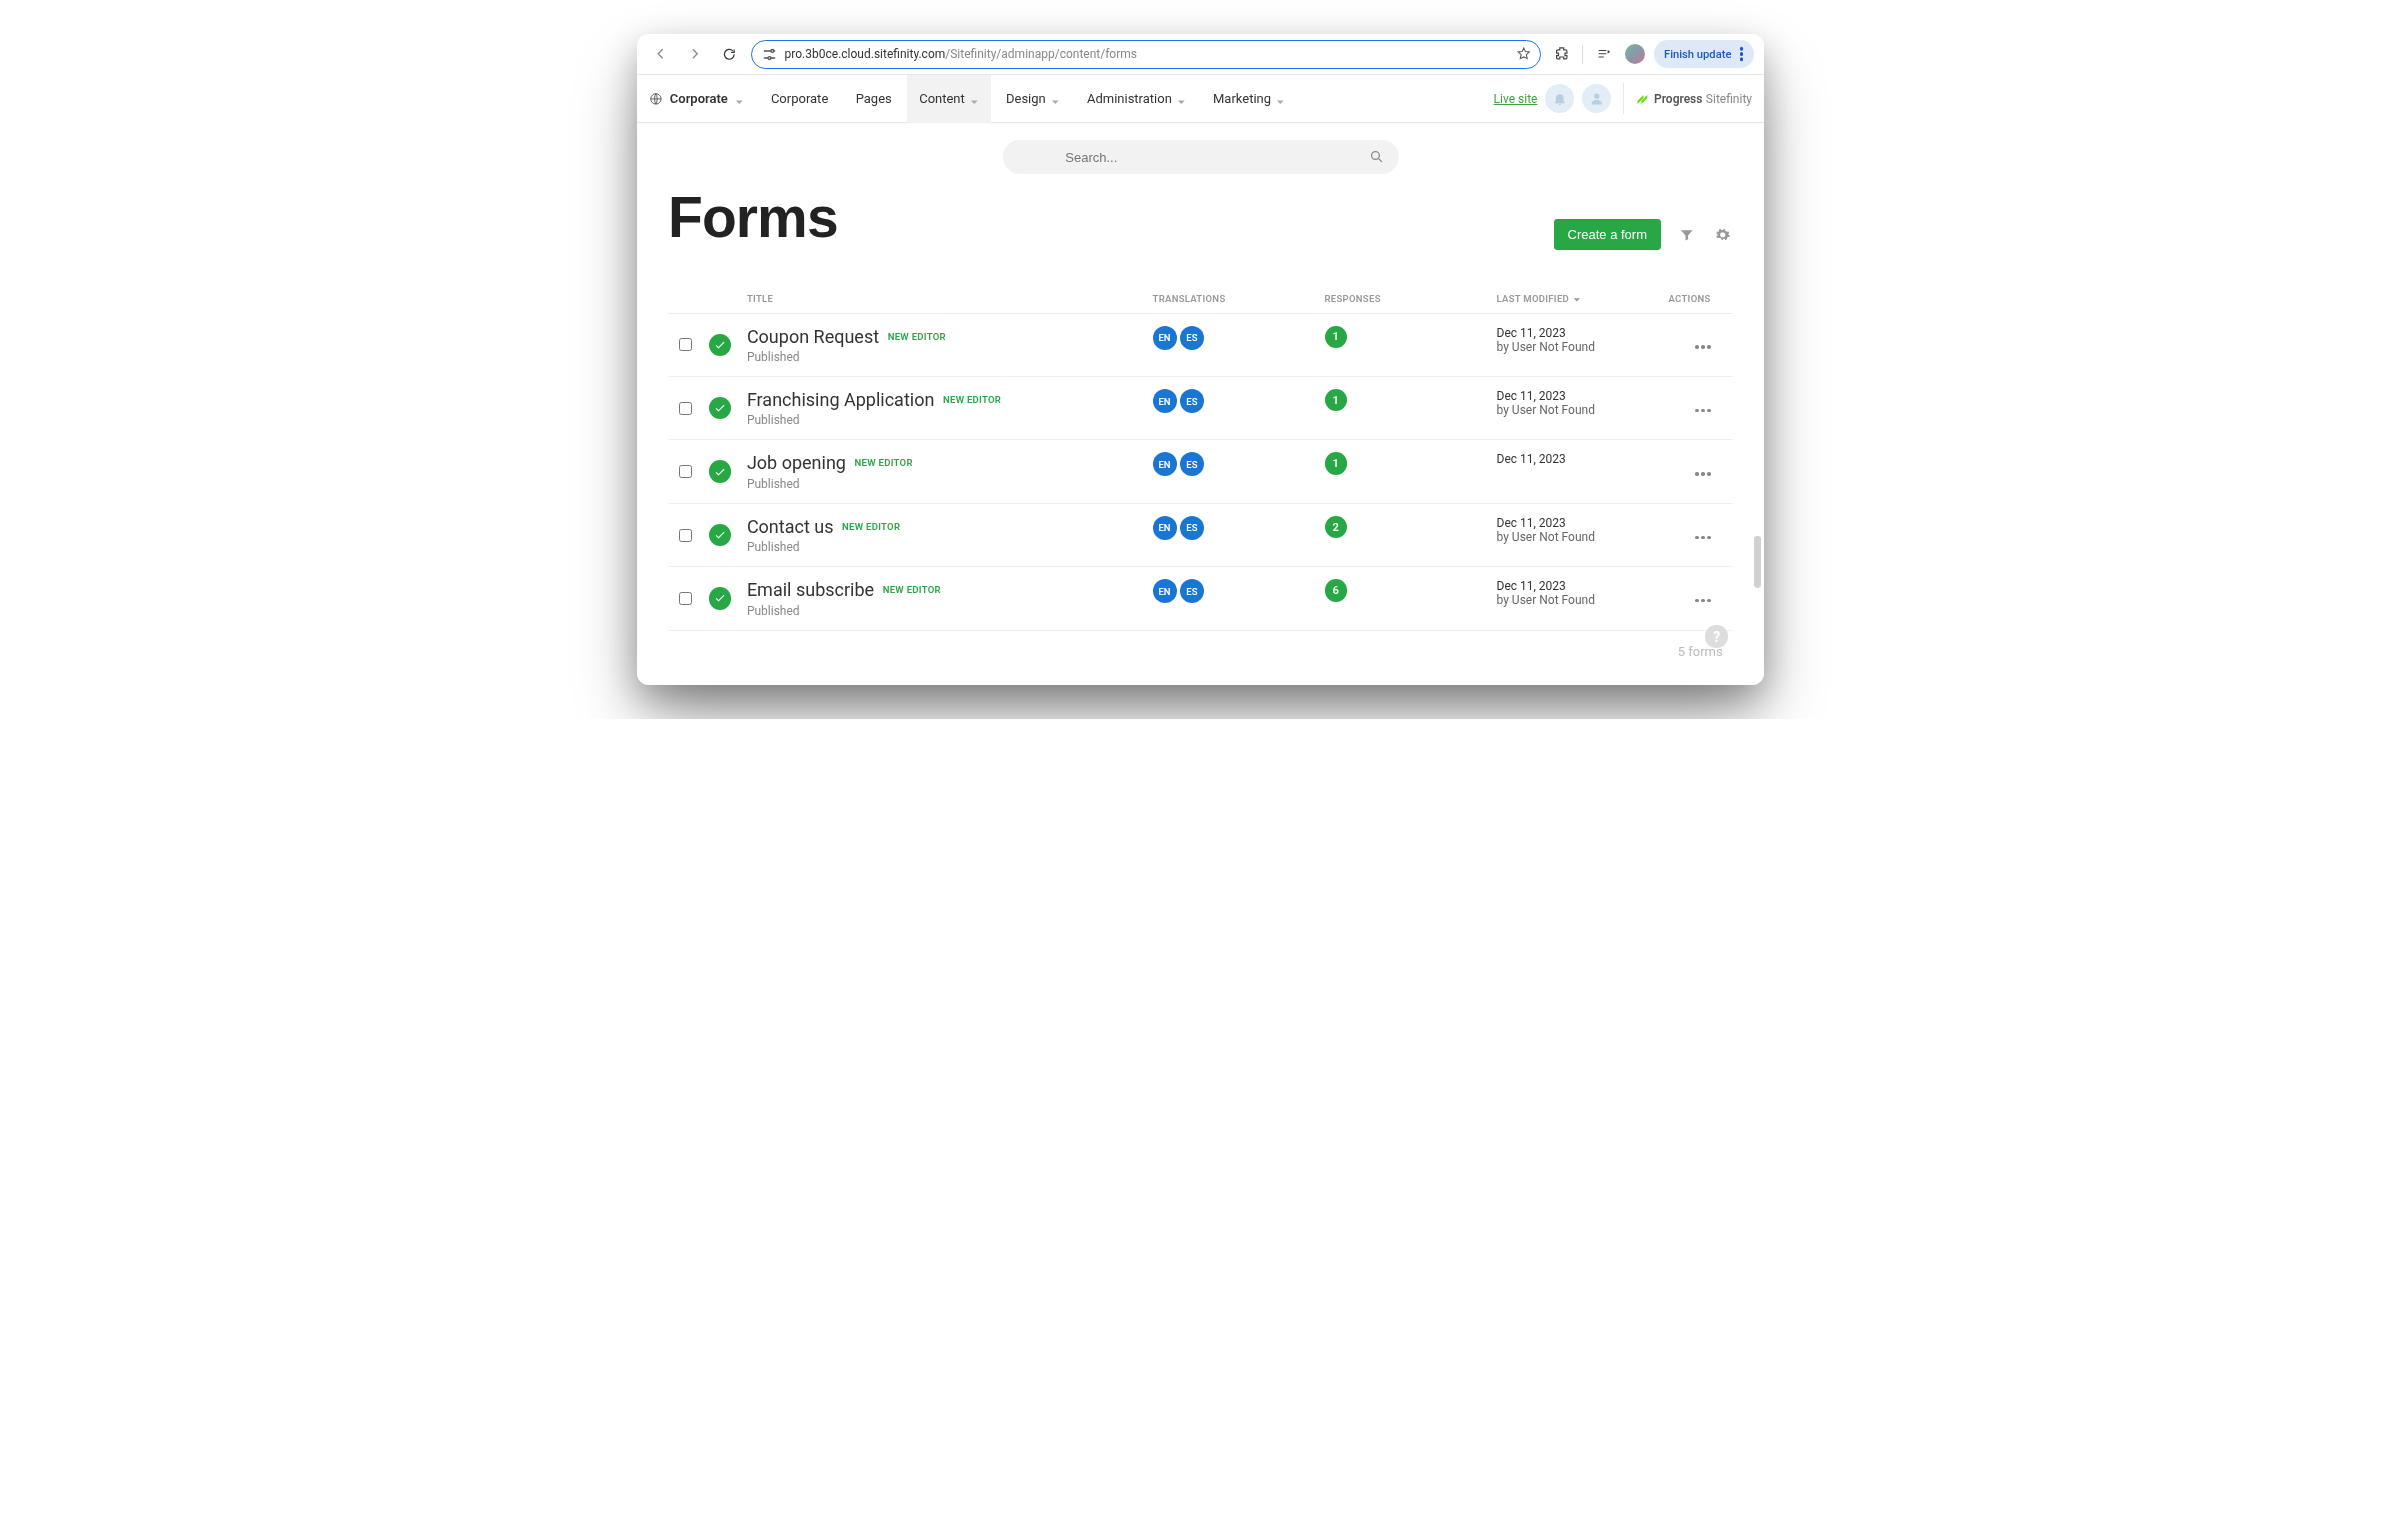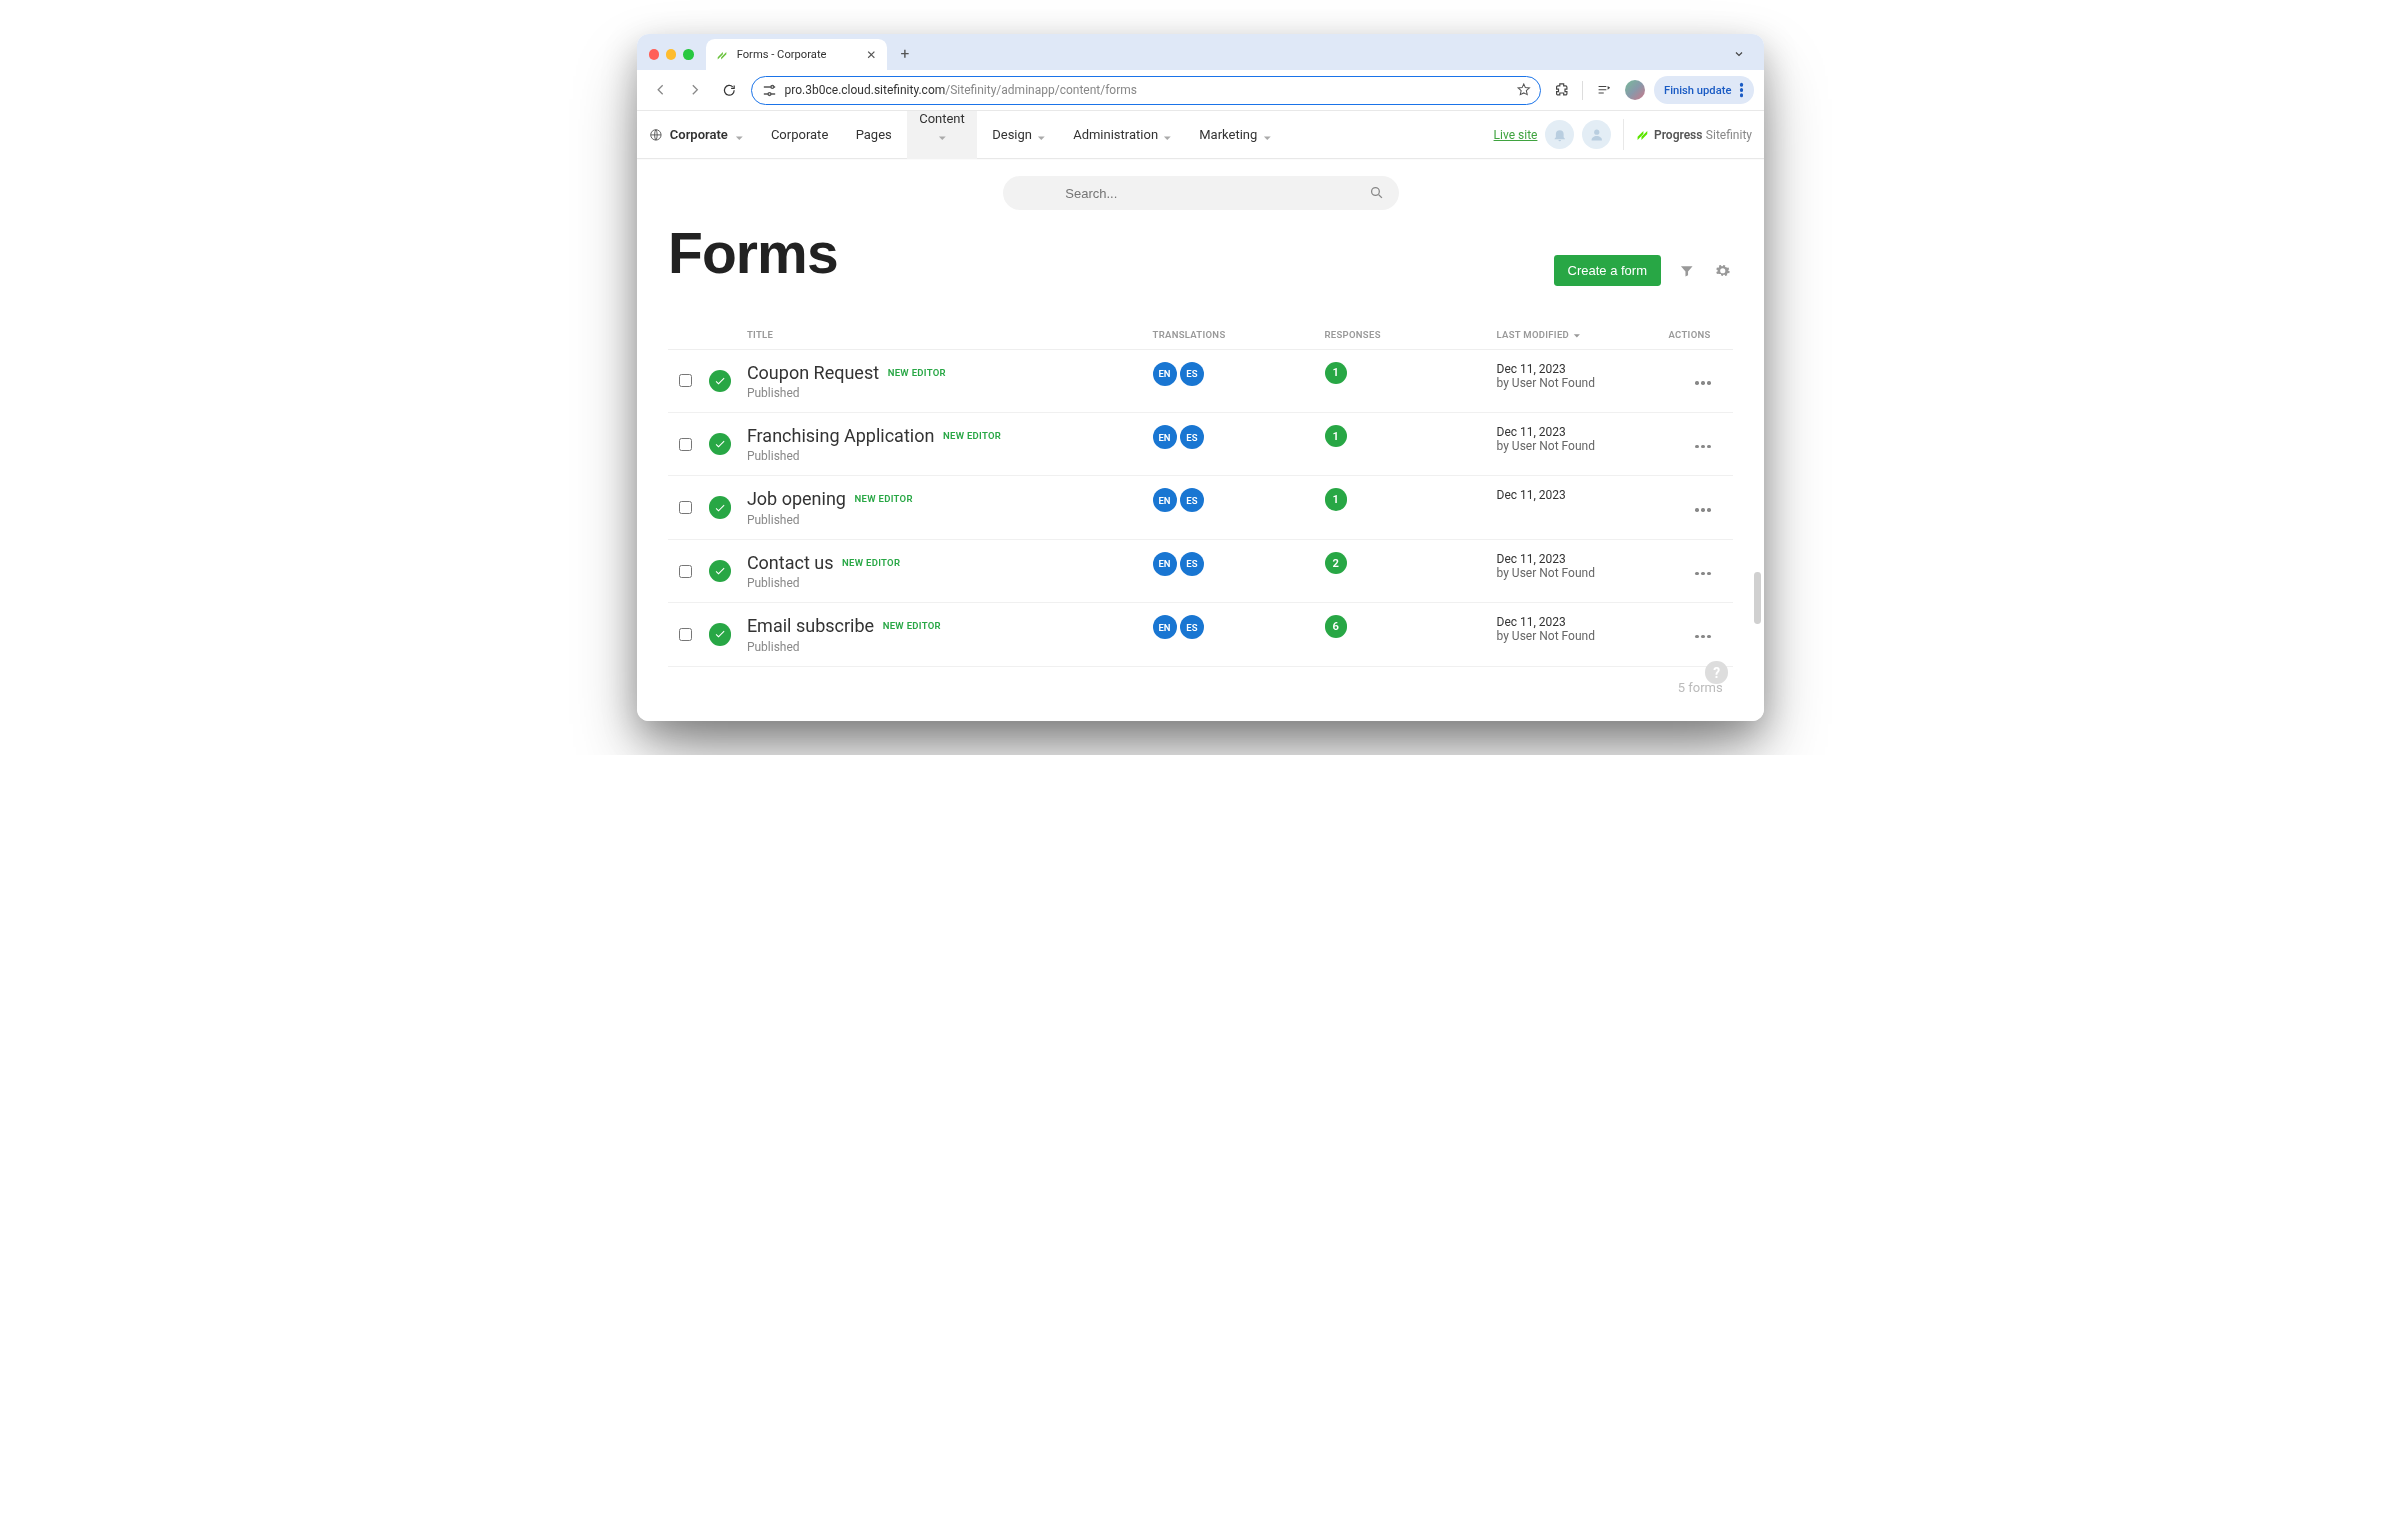--- a/index.html
+++ b/index.html
@@ -65,21 +65,21 @@
     display:flex; align-items:center; padding:0 12px;
     box-shadow:0 0.9px 0 rgba(0,0,0,0.02);
   }
   .site-switch { display:flex; align-items:center; gap:7px; font-weight:600; font-size:13px; color:#333; margin-right:15.5px;}
   .site-switch .globe{width:13.8px;height:13.8px;color:#555;}
   .caret{width:8.6px;height:8.6px;display:inline-block;}
   .caret svg{width:8.6px;height:8.6px;fill:#aaa;}
   .mainnav { display:flex; gap:3.4px; }
   .mainnav .item{ padding:0 12px; height:48px; display:flex;align-items:center;gap:5.2px;
     font-size:13px;color:#333;}
-  .mainnav .item.active{background:#f2f2f2;flex-direction:column;}
+  .mainnav .item.active{background:#f2f2f2;}
   .header-right{margin-left:auto;display:flex;align-items:center;gap:8px;}
   .live-site{color:#3fa33f; text-decoration:underline; font-size:12px;}
   .hdr-avatar{width:29px;height:29px;border-radius:50%;background:#e3edf5;display:flex;align-items:center;justify-content:center;color:#b9cee0;}
   .hdr-sep{width:0.9px;height:31px;background:#e8e8e8;margin:0 3.4px;}
   .brand{display:flex;align-items:center;gap:3.4px;font-size:12px;color:#555;font-weight:600;}
   .brand .sf{font-weight:400;color:#888;}
 
   
   .content { padding: 13.8px 31px 26px; position:relative; }
   .vtrack{position:absolute;right:1.7px;top:0;bottom:0;width:10.3px;}
@@ -127,41 +127,20 @@
   .kebab span{width:3.4px;height:3.4px;border-radius:50%;background:#888;}
   .footer-count{text-align:right;color:#bbb;font-size:13px;margin-top:13.8px;padding-right:10.3px;position:relative;}
   .help-bubble{position:absolute;right:5.2px;top:-19px;width:22.4px;height:22.4px;border-radius:50%;
     background:#ddd;color:#fff;display:flex;align-items:center;justify-content:center;font-weight:700;font-size:13.8px;}
 </style>
 </head>
 <body>
 
 <div class="browser">
 
-  <div class="tabbar">
-    <div class="traffic">
-      <span class="t-red"></span>
-      <span class="t-yellow"></span>
-      <span class="t-green"></span>
-    </div>
-    <div class="tab">
-      <svg class="favicon" viewBox="0 0 24 24">
-          <path fill="currentColor" d="M3 20 L3 16 L12 7 L12 11 L6 17 Z M9 20 L9 16 L18 7 L18 11 L12 17 Z"></path>
-        </svg>
-      <span>Forms - Corporate</span>
-      <span class="close">✕</span>
-    </div>
-    <div class="newtab">+</div>
-    <div class="spacer"></div>
-    <div class="tab-overflow">
-      <svg width="12" height="12" viewBox="0 0 24 24">
-          <path fill="none" stroke="#444" stroke-width="2.4" d="M6 9l6 6 6-6"></path>
-        </svg>
-    </div>
-  </div>
 
   <div class="toolbar">
     <div class="navbtn">
       <svg width="15.5" height="15.5" viewBox="0 0 24 24">
           <path fill="none" stroke="currentColor" stroke-width="2" d="M15 5l-7 7 7 7"></path>
         </svg>
     </div>
     <div class="navbtn">
       <svg width="15.5" height="15.5" viewBox="0 0 24 24">
           <path fill="none" stroke="currentColor" stroke-width="2" d="M9 5l7 7-7 7"></path>

